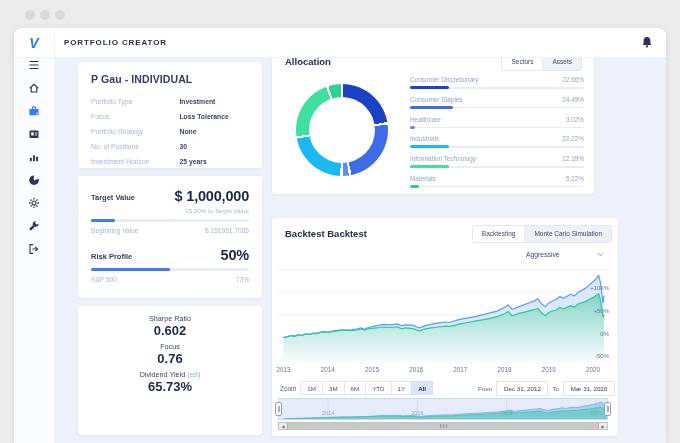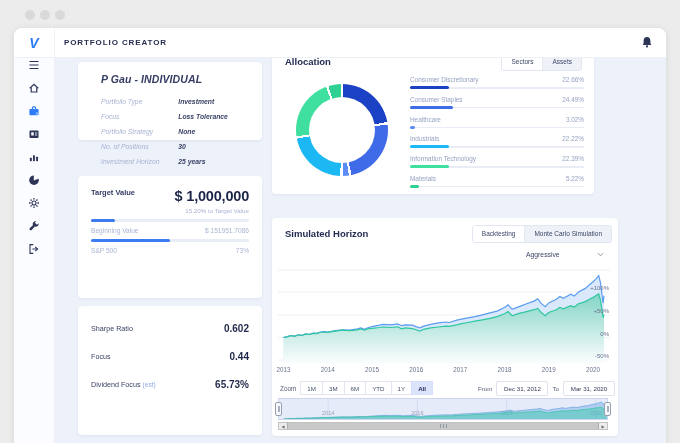--- a/index.html
+++ b/index.html
@@ -8,41 +8,41 @@
   .dot{width:10px;height:10px;border-radius:50%;background:#d9d9d9;}
   .app-window{position:absolute;left:14px;top:28px;width:652px;height:415px;background:#edf1f9;border-radius:8px 8px 0 0;box-shadow:0 1px 6px rgba(0,0,0,.10);overflow:hidden;}
   .app-header{position:absolute;left:0;top:0;width:652px;height:29px;background:#fff;border-bottom:1px solid #edf0f6;z-index:5;}
   .logo{position:absolute;left:0;top:0;width:40px;height:29px;display:flex;align-items:center;justify-content:center;font-weight:bold;font-style:italic;color:#2b7bf3;font-size:14px;border-right:1px solid #f0f2f7;}
   .app-title{position:absolute;left:50px;top:0;height:18px;line-height:29px;font-size:8px;font-weight:bold;letter-spacing:.9px;color:#272e4f;}
   .bell{position:absolute;right:13px;top:8px;width:12px;height:13px;}
   .sidebar{position:absolute;left:0;top:30px;width:40px;height:385px;background:#fbfcff;border-right:1px solid #eef1f7;}
   .side-ic{position:absolute;left:14px;width:12px;height:12px;cursor:pointer;}
   .card{position:absolute;background:#fff;border-radius:4px;box-shadow:0 1px 3px rgba(40,60,120,.07);}
   
-  #card-profile{left:64px;top:34px;width:184px;height:78px;box-sizing:border-box;padding:11px 23px;font-style:italic;}
+  #card-profile{left:64px;top:34px;width:184px;height:106px;box-sizing:border-box;padding:11px 13px;}
   .pc-title{font-size:10.5px;font-weight:bold;color:#333c63;letter-spacing:.1px;}
   .pc-rows{margin-top:9px;}
   .prow{display:flex;height:15px;align-items:center;font-size:6.8px;}
   .prow .pl{width:56%;color:#a9b3d3;}
   .prow .pv{width:44%;color:#3a4366;font-weight:bold;}
   
   #card-target{left:64px;top:148px;width:184px;height:122px;box-sizing:border-box;padding:12px 13px;}
-  .tv-row{display:flex;justify-content:space-between;align-items:flex-start;}
+  .tv-row{display:flex;justify-content:space-between;align-items:flex-end;}
   .tv-label{font-size:7.5px;color:#333c63;font-weight:bold;padding-bottom:2px;}
   .tv-big{font-size:14.5px;font-weight:bold;color:#1c2547;letter-spacing:-.2px;}
   .tv-note{text-align:right;font-size:6.2px;color:#a9b4d4;margin-top:3px;}
   .bar{height:3px;background:#e9edf6;border-radius:2px;margin-top:5px;position:relative;}
   .bar-fill{position:absolute;left:0;top:0;height:3px;border-radius:2px;background:#3c7bf0;}
   .lrow{display:flex;justify-content:space-between;font-size:6.6px;color:#a9b4d4;margin-top:5px;}
   .risk-row{margin-top:13px;}
   
   #card-stats{left:64px;top:278px;width:184px;height:129px;box-sizing:border-box;padding:8px 13px;}
-  .srow{display:flex;justify-content:space-between;align-items:center;height:28px;}
+  .srow{display:flex;align-items:center;height:28px;flex-direction:column;}
   .srow .sl{font-size:7.2px;color:#3a4266;}
-  .srow .sv{font-size:10px;font-weight:bold;color:#1f2849;}
+  .srow .sv{font-size:13px;font-weight:bold;color:#1f2849;}
   .est{color:#93a9e6;font-size:6.6px;}
   
   #card-alloc{left:258px;top:18px;width:306px;height:148px;padding-left:16px;}
   .card-head{position:absolute;left:13px;top:10px;font-size:9.5px;font-weight:bold;color:#232c52;}
   .toggle{position:absolute;display:flex;border:1px solid #e2e6f0;border-radius:3px;overflow:hidden;height:16px;background:#eef1f8;}
   .tseg{padding:0 9px;line-height:16px;font-size:6.5px;color:#3c4768;background:#eef1f8;cursor:pointer;white-space:nowrap;}
   .tseg.on{background:#fff;}
   .tseg + .tseg{border-left:1px solid #e6eaf2;}
   #alloc-toggle{right:12px;top:7px;}
   .donut{position:absolute;left:24px;top:38px;width:92px;height:92px;border-radius:50%;}
@@ -197,40 +197,44 @@
         <span class="tv-big">$ 1,000,000</span>
       </div>
       <div class="tv-note">15.20% to Target Value</div>
       <div class="bar">
           <div class="bar-fill" id="tv-fill" style="width: 15.2%;"></div>
         </div>
       <div class="lrow">
         <span>Beginning Value</span>
         <span>$ 151951.7086</span>
       </div>
+      <div class="tv-row risk-row">
+        <span class="tv-label">Risk Profile</span>
+        <span class="tv-big">50%</span>
+      </div>
       <div class="bar">
           <div class="bar-fill" id="risk-fill" style="width: 50%;"></div>
         </div>
       <div class="lrow">
         <span>S&amp;P 500</span>
         <span>73%</span>
       </div>
     </div>
 
     <div class="card" id="card-stats">
       <div class="srow">
           <span class="sl">Sharpe Ratio</span>
           <span class="sv">0.602</span>
         </div>
       <div class="srow">
           <span class="sl">Focus</span>
-          <span class="sv">0.44</span>
+          <span class="sv">0.76</span>
         </div>
       <div class="srow">
-        <span class="sl"><span>Dividend Focus</span> <span class="est">(est)</span></span>
+        <span class="sl"><span>Dividend Yield</span> <span class="est">(est)</span></span>
         <span class="sv">65.73%</span>
       </div>
     </div>
 
     <div class="card" id="card-alloc">
       <div class="card-head">Allocation</div>
       <div class="toggle" id="alloc-toggle">
         <div class="tseg on">Sectors</div>
         <div class="tseg">Assets</div>
       </div>
@@ -293,21 +297,21 @@
             </div>
           <div class="ar-barzone">
               <div class="ar-track"></div>
               <div class="alloc-fill" style="width: 5.22%; background: rgb(47, 208, 146);"></div>
             </div>
         </div>
       </div>
     </div>
 
     <div class="card" id="card-bt">
-      <div class="card-head">Simulated Horizon</div>
+      <div class="card-head">Backtest Backtest</div>
       <div class="toggle" id="bt-toggle">
         <div class="tseg on">Backtesting</div>
         <div class="tseg">Monte Carlo Simulation</div>
       </div>
       <div class="dropdown">
         <span>Aggressive</span>
         <svg width="7" height="5" viewBox="0 0 8 5">
             <polyline points="1,1 4,4 7,1" fill="none" stroke="#8a90a6" stroke-width="1.1"></polyline>
           </svg>
       </div>

